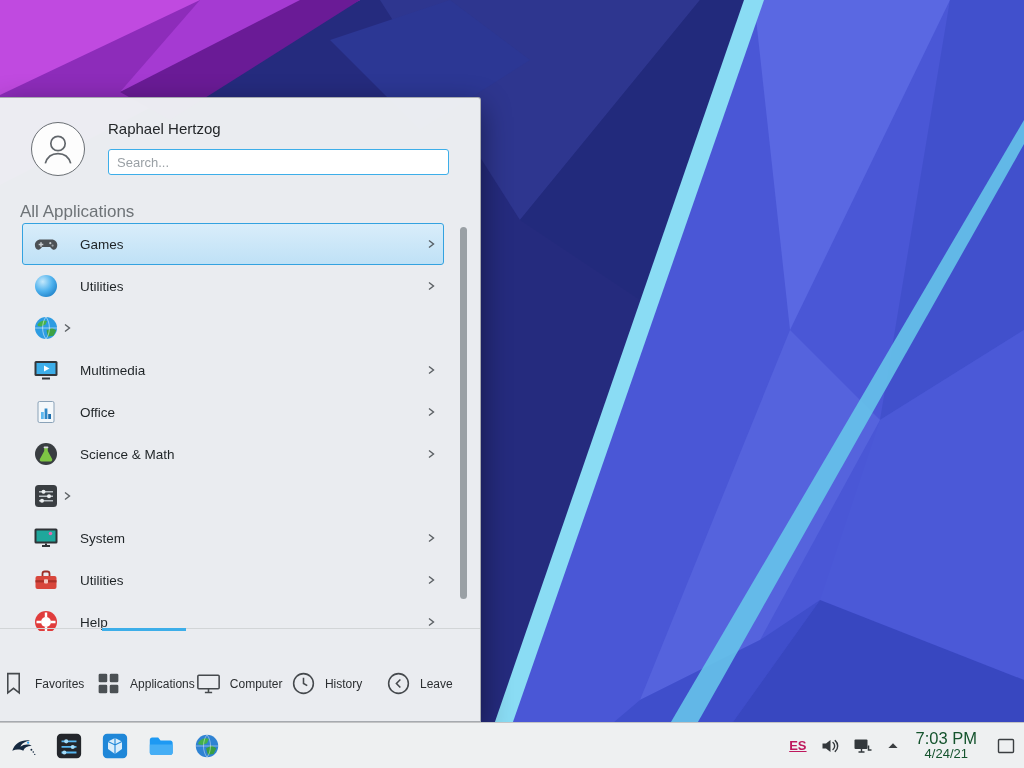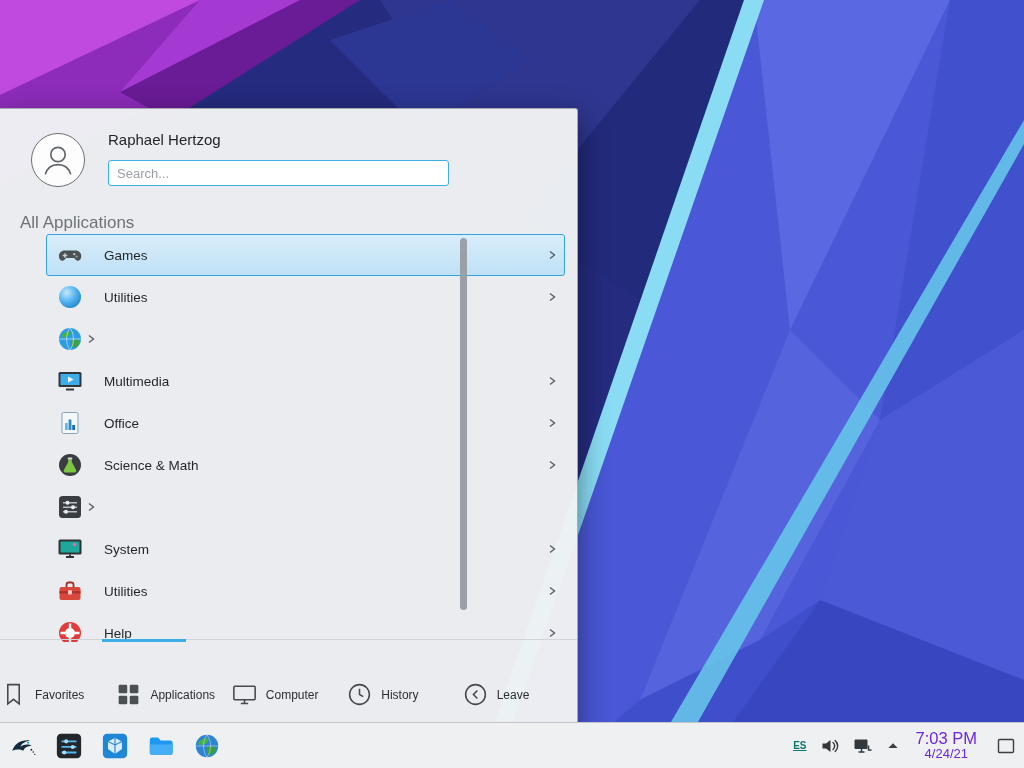--- a/index.html
+++ b/index.html
@@ -1,33 +1,33 @@
 <!DOCTYPE html>
 <html><head>
 <meta charset="utf-8">
 <style>
   html,body{margin:0;padding:0;background:#111;}
   #screen{position:relative;width:1024px;height:768px;overflow:hidden;
     font-family:"Liberation Sans",sans-serif;-webkit-font-smoothing:antialiased;}
   #wallpaper{position:absolute;inset:0;}
 
   
-  .kickoff{position:absolute;left:0;top:108px;width:578px;height:625px;
+  .kickoff{position:absolute;left:0;top:97px;width:481px;height:625px;
     background:rgba(239,241,243,.975);border:1px solid rgba(100,106,112,.5);border-left:none;
     box-shadow:0 10px 30px rgba(0,0,0,.45);box-sizing:border-box;border-radius:0 3px 0 0;}
   .avatar{position:absolute;left:31px;top:24px;width:52px;height:52px;border-radius:50%;
     border:1px solid #6a6f74;background:#fdfdfd;display:flex;align-items:center;justify-content:center;}
   .username{position:absolute;left:108px;top:22px;font-size:15px;color:#232629;}
   .search{position:absolute;left:108px;top:51px;width:341px;height:26px;box-sizing:border-box;
     border:1px solid #3daee9;border-radius:3px;background:#fff;padding:0 8px;font-size:13px;
     color:#232629;outline:none;font-family:Liberation Sans, sans-serif;}
   .search::placeholder{color:#9aa0a5;}
   .section-label{position:absolute;left:20px;top:104px;font-size:17px;color:#6e7377;}
 
-  .list{position:absolute;left:0;top:125px;width:100%;height:408px;overflow:hidden;padding-left:24px;}
+  .list{position:absolute;left:0;top:125px;width:100%;height:408px;overflow:hidden;}
   .row{height:42px;margin:0 36px 0 22px;display:flex;align-items:center;
     border:1px solid transparent;border-radius:3px;box-sizing:border-box;cursor:default;}
   .row.selected{background:linear-gradient(#d9edfa,#bfe1f6);border-color:#33a2e0;}
   .cicon{flex:0 0 26px;width:26px;height:26px;margin-left:10px;}
   .cicon svg{display:block;}
   .clabel{margin-left:21px;font-size:13.5px;color:#1f2427;flex:1;}
   .arrow{width:16px;height:16px;margin-right:4px;opacity:.85;}
   .scroll-thumb{position:absolute;left:460px;top:129px;width:7px;height:372px;
     background:#9aa0a5;border-radius:3.5px;}
 
@@ -38,24 +38,24 @@
   .tab .tlabel{font-size:12px;color:#2b2e31;}
   .tab-indicator{position:absolute;top:-1px;left:102px;width:84px;height:3px;background:#3daee9;}
 
   
   .panel{position:absolute;left:0;top:722px;width:1024px;height:46px;background:#eef0f1;
     border-top:1px solid rgba(0,0,0,.18);box-sizing:border-box;display:flex;align-items:center;
     padding:0 8px 0 8px;}
   .launchers{display:flex;align-items:center;gap:17px;}
   .launcher{width:29px;height:29px;display:flex;align-items:center;justify-content:center;}
   .tray{margin-left:auto;display:flex;align-items:center;gap:13px;}
-  .kb-layout{font-size:10px;font-weight:bold;color:#0f766e;text-decoration:underline;}
+  .kb-layout{font-size:13px;font-weight:bold;color:#be185d;text-decoration:underline;}
   .tray-icon{width:20px;height:20px;display:flex;align-items:center;justify-content:center;}
   .chev{width:14px;height:14px;}
-  .clock{text-align:center;color:#6d28d9;line-height:1.12;margin:12px 3px;}
+  .clock{text-align:center;color:#14532d;line-height:1.12;margin:12px 3px;}
   .clock .time{font-size:16.5px;}
   .clock .date{font-size:13px;}
   .show-desktop{width:20px;height:20px;margin-left:3px;}
 </style>
 </head>
 <body>
 
 <div id="screen">
 
   <svg id="wallpaper" viewBox="0 0 1024 768" preserveAspectRatio="none">

